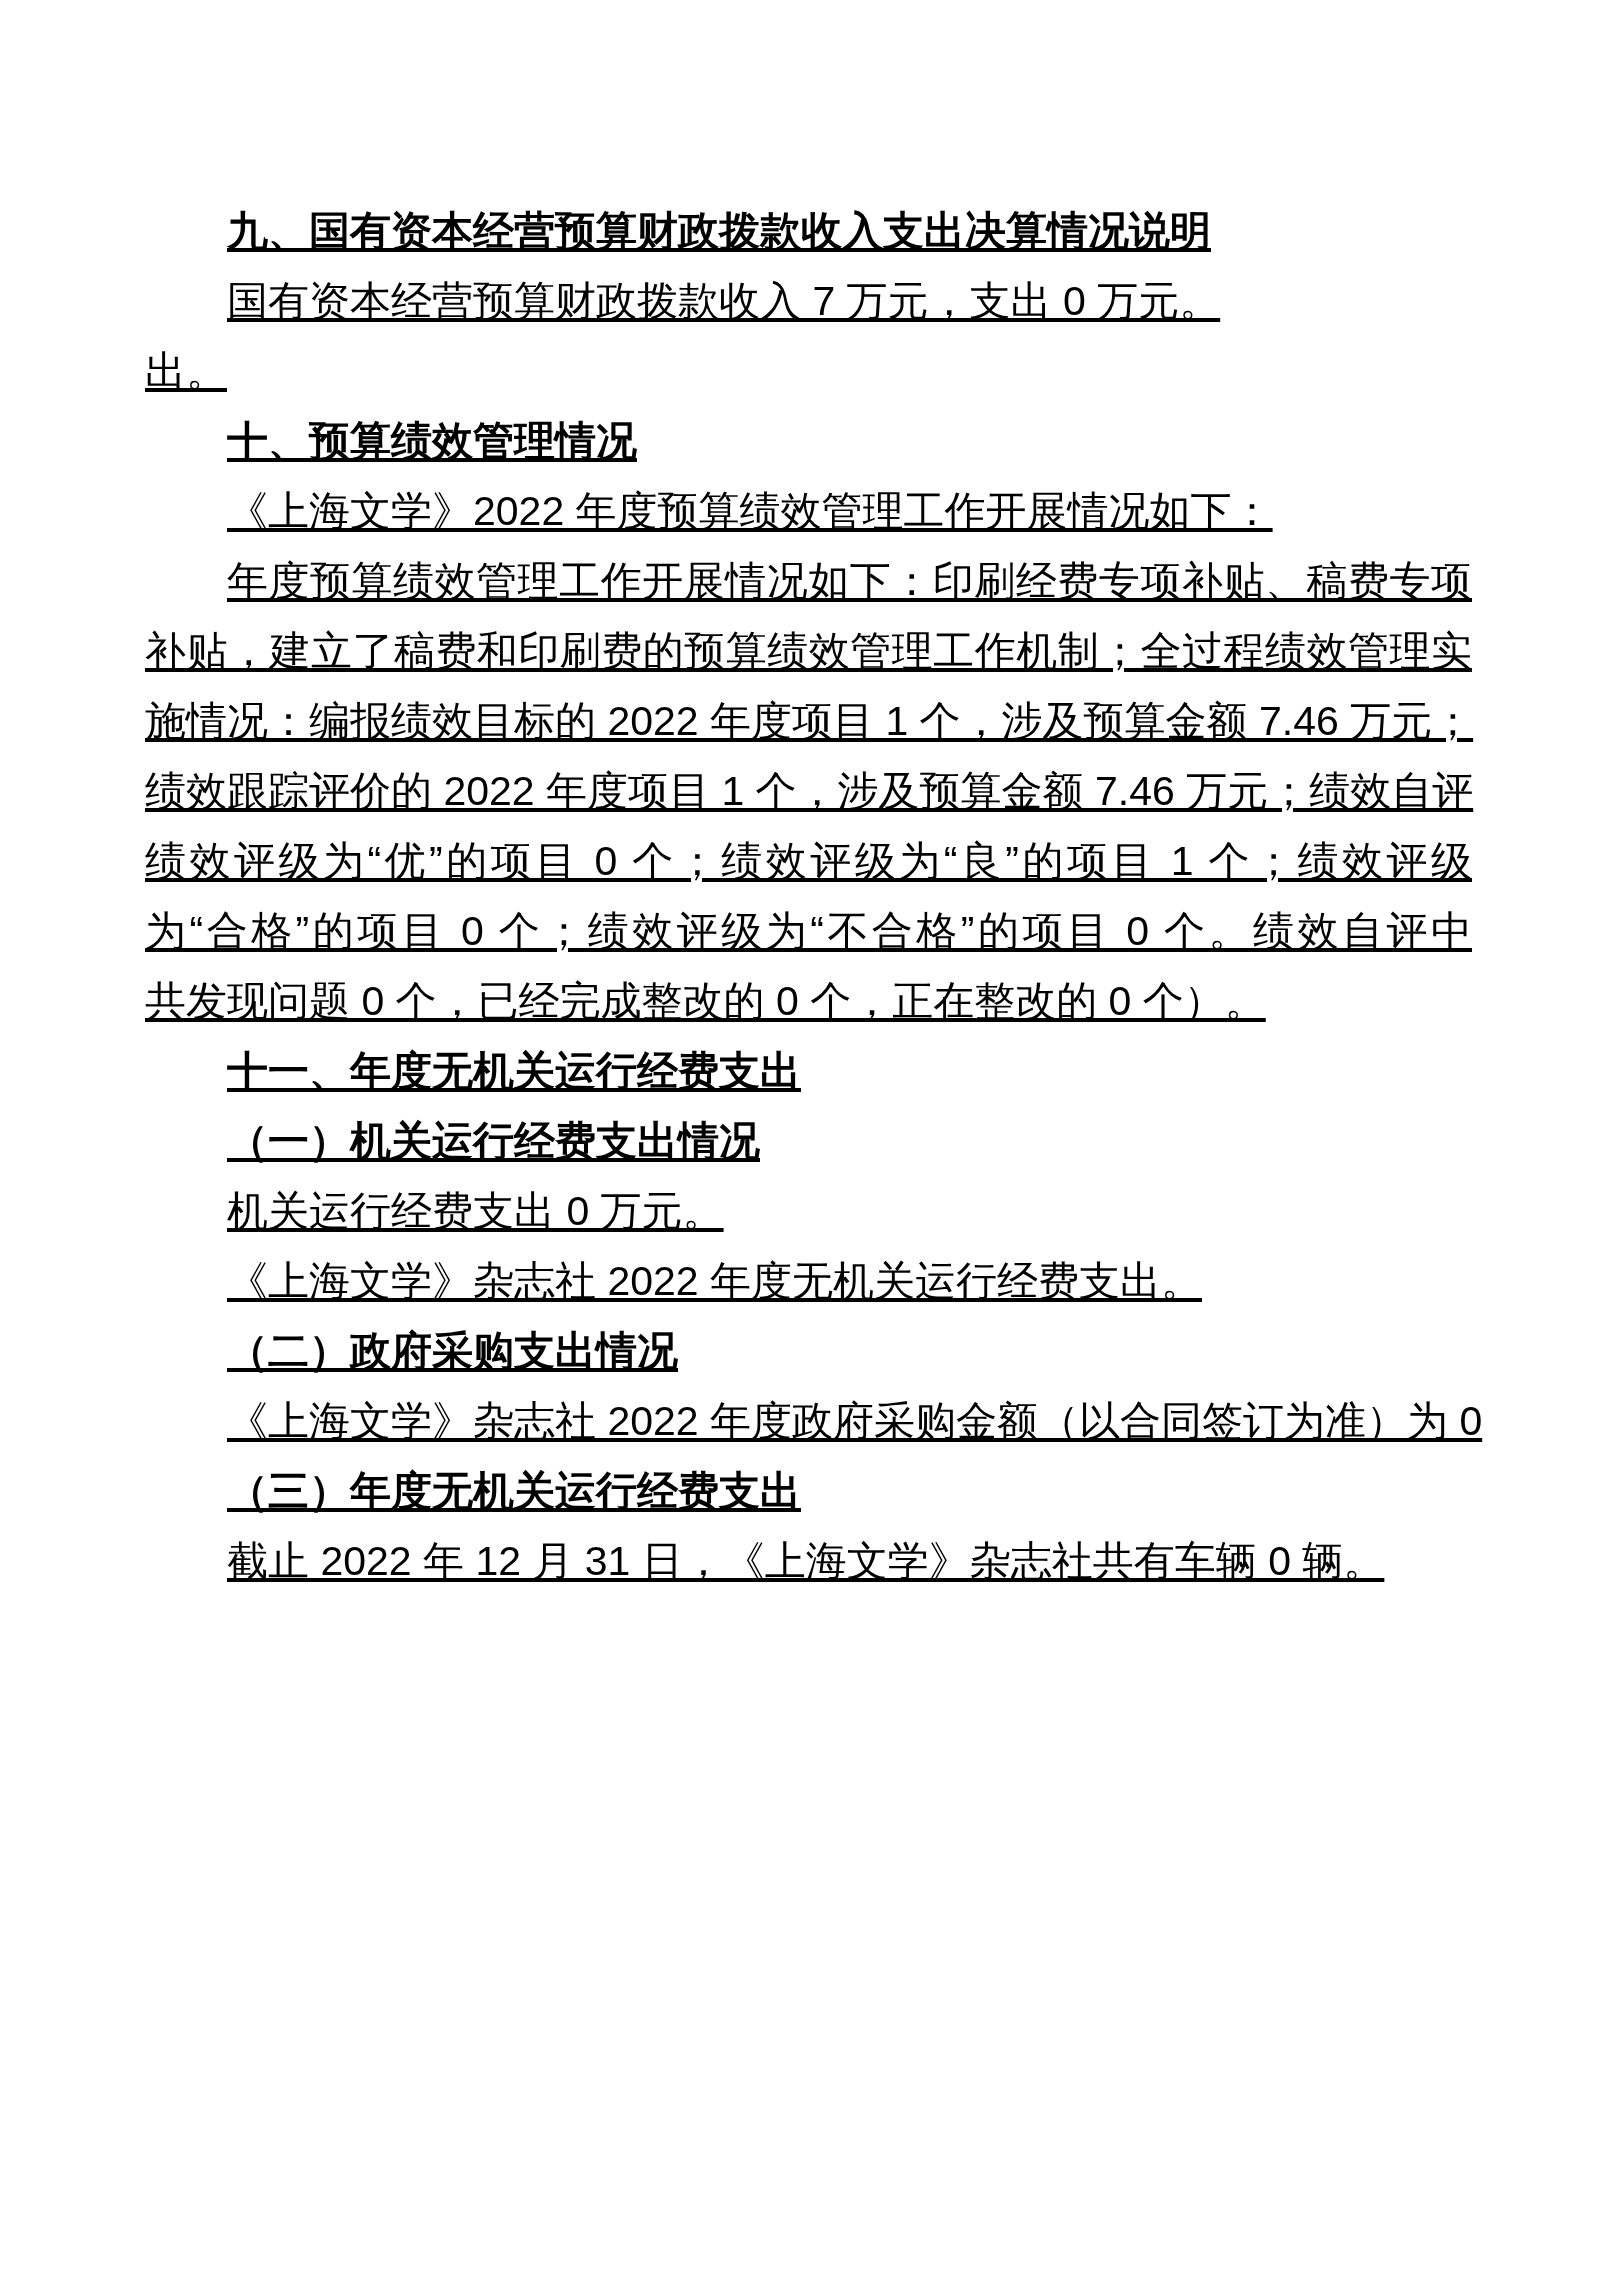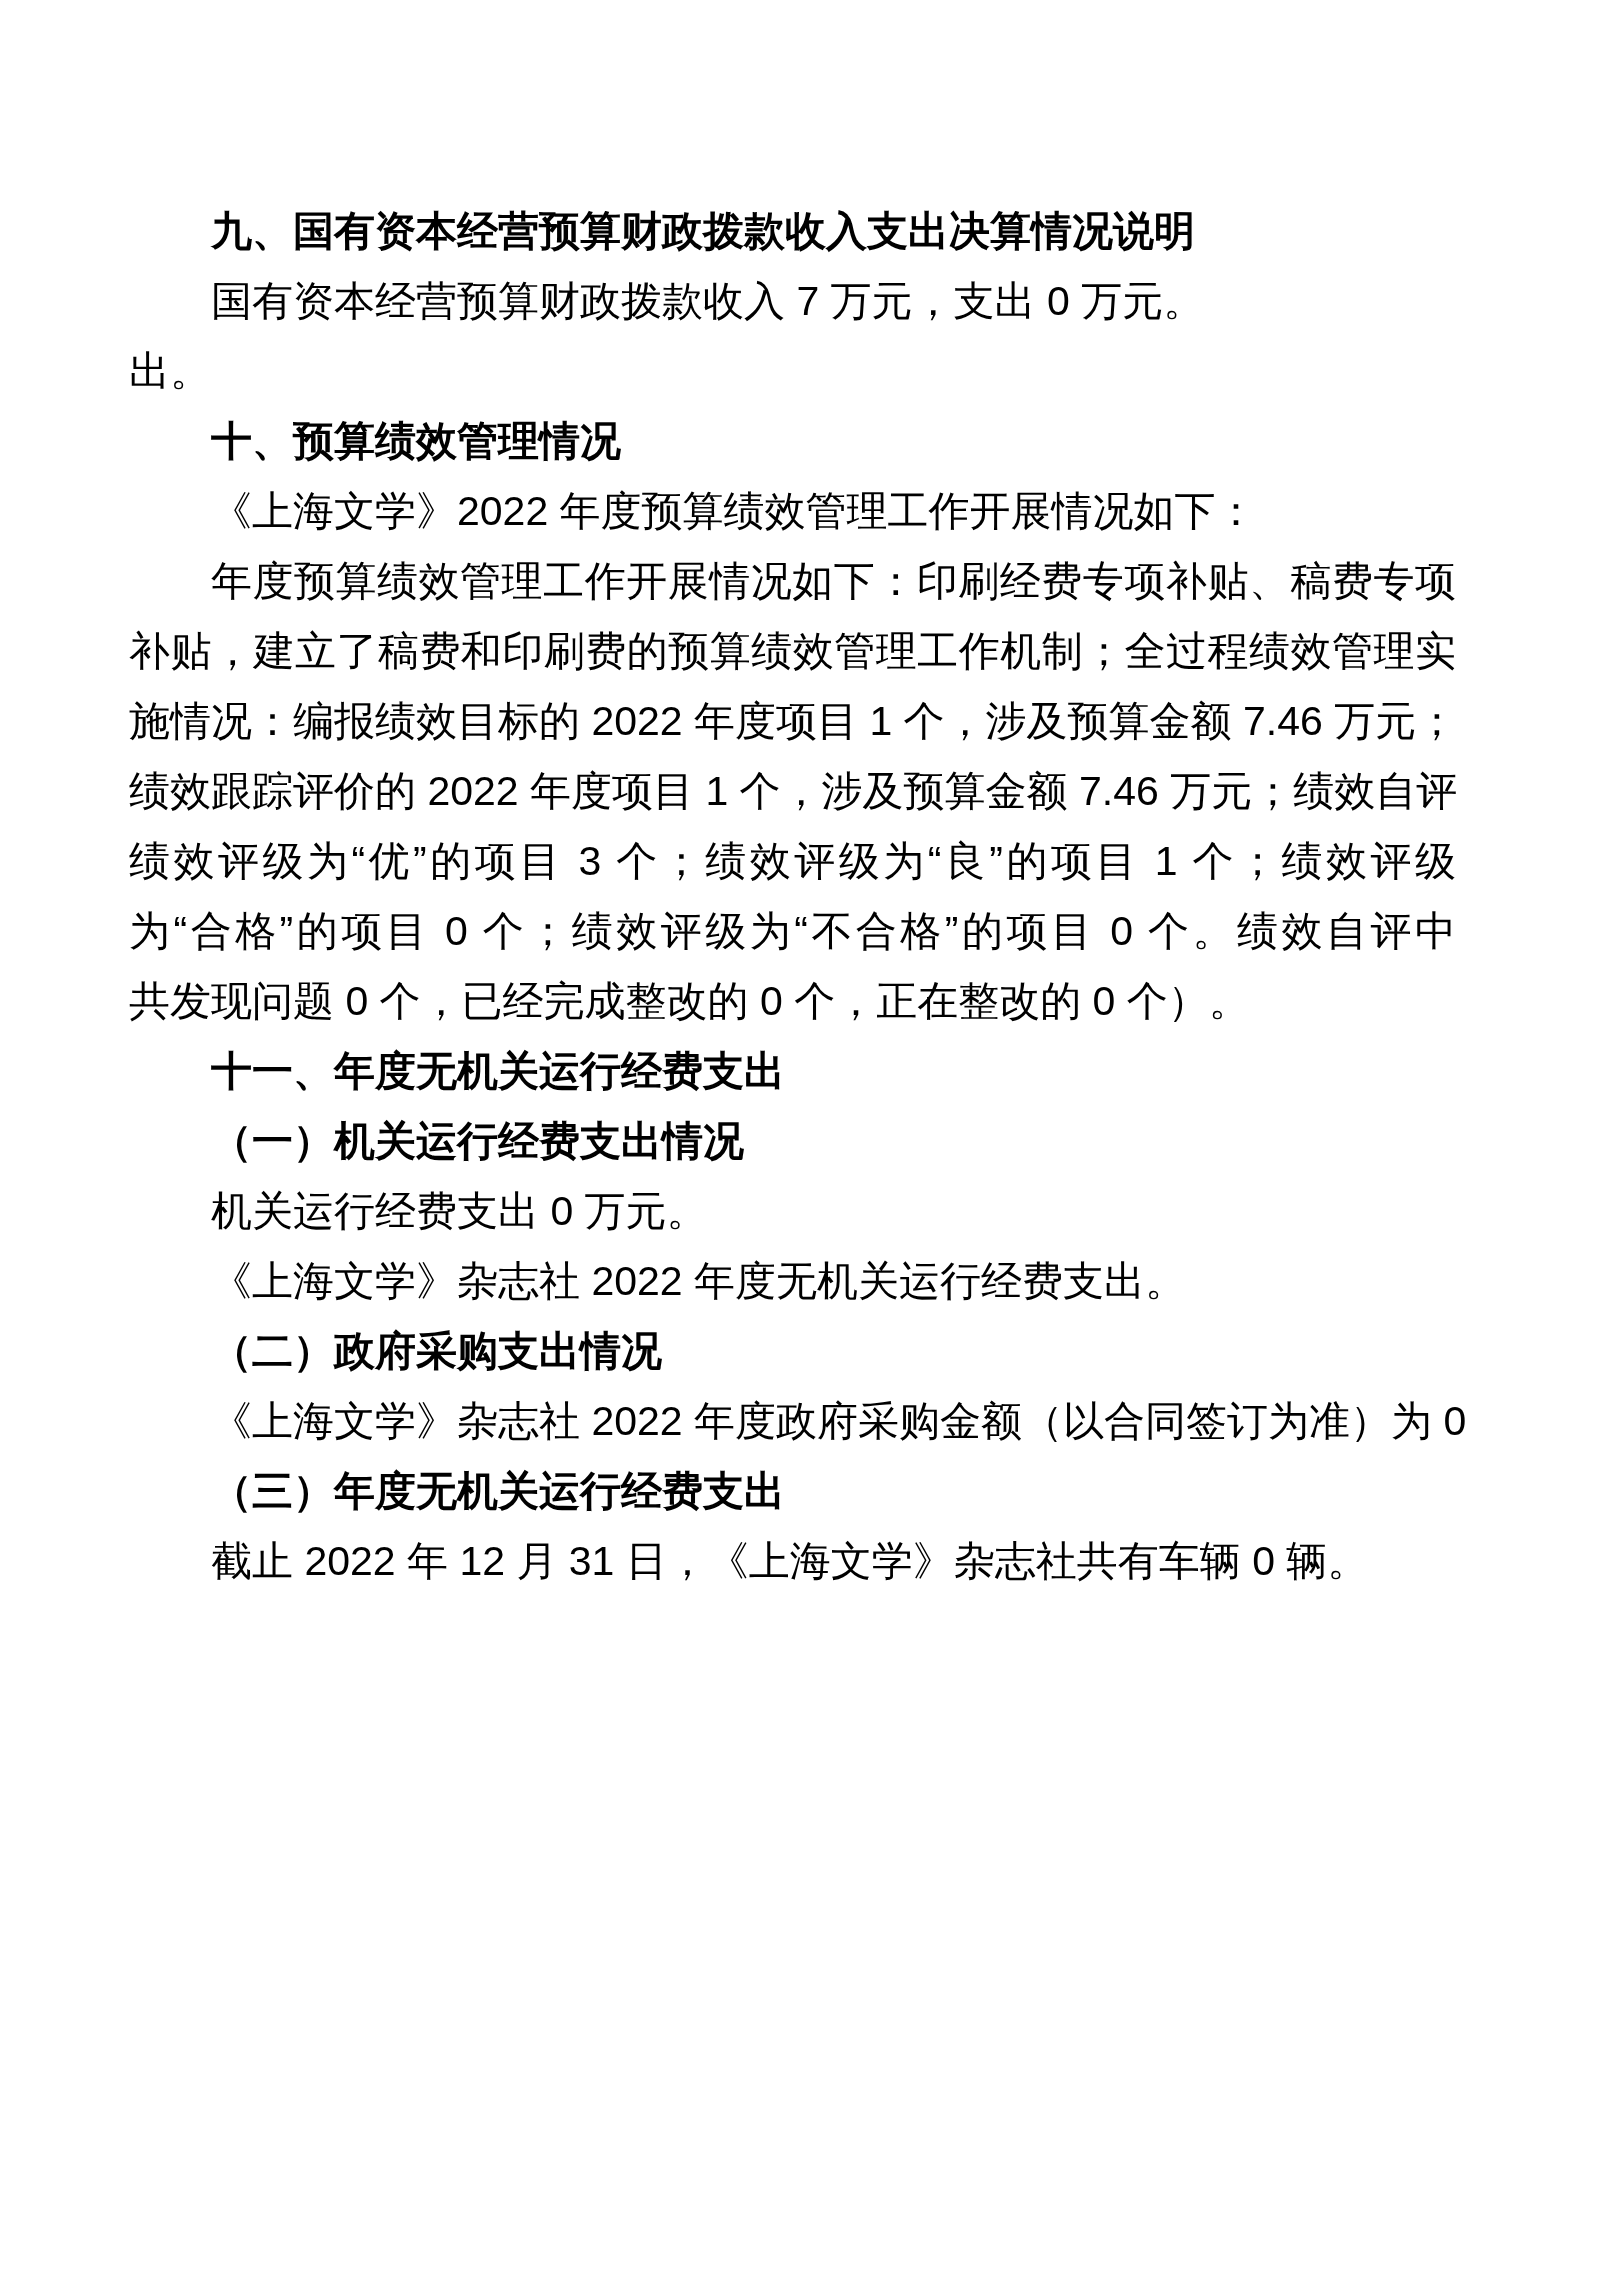--- a/index.html
+++ b/index.html
@@ -9,23 +9,24 @@
   body {
     position: relative;
     width: 1621px;
     height: 2293px;
     background: #ffffff;
     font-family: "Liberation Sans", sans-serif;
     color: #000000;
   }
   .doc-body {
     position: absolute;
-    left: 129px;
+    left: 145px;
     top: 196px;
     width: 1327px;
+    text-decoration: underline;
   }
   .ln {
     height: 70px;
     line-height: 70px;
     font-size: 41px;
     white-space: nowrap;
     text-align: left;
     color: #000000;
   }
   .ln.ind {
@@ -45,21 +46,21 @@
 <div class="doc-body">
   <div class="ln ind bold">九、国有资本经营预算财政拨款收入支出决算情况说明</div>
   <div class="ln ind">国有资本经营预算财政拨款收入 7 万元，支出 0 万元。</div>
   <div class="ln">出。</div>
   <div class="ln ind bold">十、预算绩效管理情况</div>
   <div class="ln ind">《上海文学》2022 年度预算绩效管理工作开展情况如下：</div>
   <div class="ln ind fill">年度预算绩效管理工作开展情况如下：印刷经费专项补贴、稿费专项</div>
   <div class="ln fill">补贴，建立了稿费和印刷费的预算绩效管理工作机制；全过程绩效管理实</div>
   <div class="ln fill">施情况：编报绩效目标的 2022 年度项目 1 个，涉及预算金额 7.46 万元；</div>
   <div class="ln fill">绩效跟踪评价的 2022 年度项目 1 个，涉及预算金额 7.46 万元；绩效自评</div>
-  <div class="ln fill">绩效评级为“优”的项目 3 个；绩效评级为“良”的项目 1 个；绩效评级</div>
+  <div class="ln fill">绩效评级为“优”的项目 0 个；绩效评级为“良”的项目 1 个；绩效评级</div>
   <div class="ln fill">为“合格”的项目 0 个；绩效评级为“不合格”的项目 0 个。绩效自评中</div>
   <div class="ln">共发现问题 0 个，已经完成整改的 0 个，正在整改的 0 个）。</div>
   <div class="ln ind bold">十一、年度无机关运行经费支出</div>
   <div class="ln ind bold">（一）机关运行经费支出情况</div>
   <div class="ln ind">机关运行经费支出 0 万元。</div>
   <div class="ln ind">《上海文学》杂志社 2022 年度无机关运行经费支出。</div>
   <div class="ln ind bold">（二）政府采购支出情况</div>
   <div class="ln ind fill">《上海文学》杂志社 2022 年度政府采购金额（以合同签订为准）为 0</div>
   <div class="ln ind bold">（三）年度无机关运行经费支出</div>
   <div class="ln ind">截止 2022 年 12 月 31 日，《上海文学》杂志社共有车辆 0 辆。</div>

